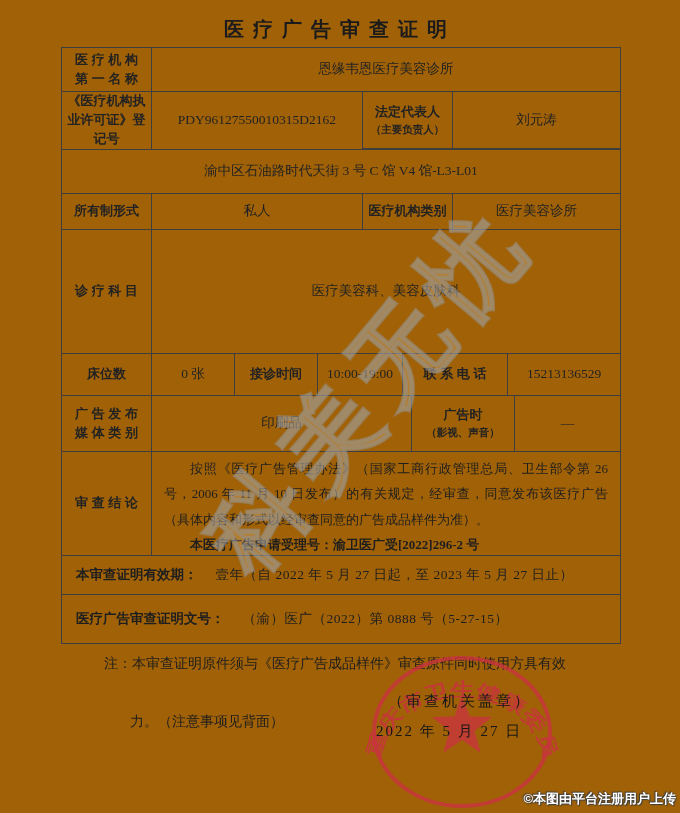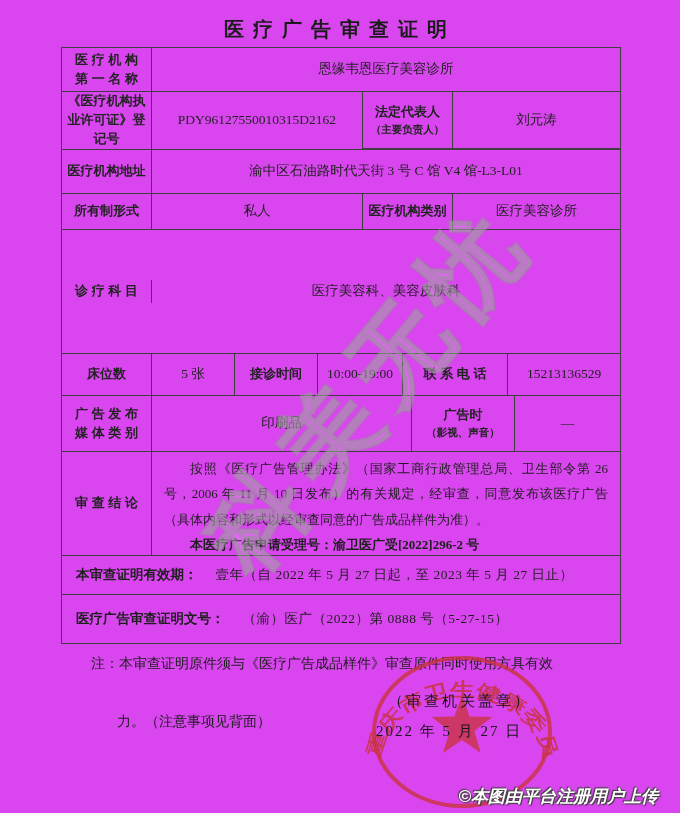--- a/index.html
+++ b/index.html
@@ -1,38 +1,38 @@
 <!DOCTYPE html>
 <html><head>
 <meta charset="utf-8">
 <style>
   * { margin:0; padding:0; box-sizing:border-box; }
   html,body { width:680px; height:813px; }
   body { font-family:"Liberation Serif","DejaVu Serif",serif; background:#ffffff; color:#1e1e1e; position:relative; overflow:hidden; }
-  .page { position:absolute; inset:0; background:#d946ef; }
+  .page { position:absolute; inset:0; background:#a16207; }
 
   .title { position:absolute; top:16px; left:0; width:680px; text-align:center;
            font-family:"Liberation Sans","DejaVu Sans",sans-serif; font-weight:700;
            font-size:20px; letter-spacing:9px; color:#1b1b1b; }
 
   .tbl { position:absolute; left:61px; top:47px; width:560px; border:1.5px solid #3e3e3e; background:transparent; }
   .row { display:flex; border-bottom:1.4px solid #3e3e3e; align-items:stretch; }
   .row:last-child { border-bottom:none; }
   .c { border-right:1.4px solid #3e3e3e; display:flex; flex-direction:column; align-items:center; justify-content:center; text-align:center; padding:2px 4px; }
   .c:last-child { border-right:none; }
   .lab { font-family:"Liberation Sans","DejaVu Sans",sans-serif; font-weight:600; font-size:13px; color:#222; line-height:1.45; }
   .val { font-size:13.5px; color:#222; line-height:1.5; }
   .w90 { width:90px; flex:none; }
   .grow { flex:1; }
 
   .r1 { height:44px; }
   .r2 { height:58px;justify-content:space-between; }
   .r3 { height:44px; }
   .r4 { height:36px; }
-  .r5 { height:124px;align-items:center; }
+  .r5 { height:124px; }
   .r6 { height:42px; }
   .r7 { height:56px; }
   .r8 { height:104px; }
   .r9 { height:39px; }
   .r10 { height:48px; }
 
   .r2right { width:257px; flex:none; display:flex; flex-direction:row; }
   .r2sub { display:flex; flex:1; }
   .r2sub.first { border-bottom:1.4px solid #3e3e3e; }
   .r2sub .c { height:100%; }
@@ -48,38 +48,38 @@
 
   .conclusion-body { display:block; text-align:left; padding:4px 12px 4px 12px; }
   .conclusion-body p { font-size:13px; line-height:1.95; text-align:justify; }
   .indent { text-indent:2em; }
   .bold { font-weight:700; }
 
   .fullcell { flex:1; flex-direction:row; justify-content:flex-start; padding-left:14px; gap:18px; }
   .fullcell .flab { font-family:"Liberation Sans","DejaVu Sans",sans-serif; font-weight:700; font-size:13.5px; }
   .fullcell .fval { font-size:13.5px; letter-spacing:0.5px; }
 
-  .note { position:absolute; left:91px; top:652px; width:480px; font-size:14px; line-height:1.7; color:#1d1d1d; }
+  .note { position:absolute; left:104px; top:652px; width:480px; font-size:14px; line-height:1.7; color:#1d1d1d; }
   .note .l2 { padding-left:26px;margin-top:34px; }
 
   .seal-wrap { position:absolute; left:364px; top:652px; width:196px; height:160px; pointer-events:none; }
   .seal-caption { position:absolute; left:388px; top:692px; font-size:15px; letter-spacing:3px; color:#171717; z-index:6; }
   .seal-date { position:absolute; left:376px; top:722px; font-size:15px; letter-spacing:2px; color:#171717; z-index:6; }
 
   .wm { position:absolute; left:140px; top:225px; width:460px; height:330px;
         display:flex; align-items:center; justify-content:center;
         transform:rotate(-50deg); z-index:5; pointer-events:none;
         font-family:"Liberation Sans","DejaVu Sans",sans-serif; font-weight:700;
         font-size:96px; letter-spacing:14px;
         color:rgba(255,255,255,0.18);
         -webkit-text-stroke:2.5px rgba(145,145,145,0.55); }
 
-  .credit { position:absolute; right:22px; bottom:5px; z-index:7;
-            font-family:"Liberation Sans","DejaVu Sans",sans-serif; font-weight:700; font-size:17px;
-            color:#fff; text-shadow:0 0 2px #4a4a4a, 1px 1px 1px #3a3a3a, -1px -1px 1px #3a3a3a;font-style:italic; }
+  .credit { position:absolute; right:4px; bottom:5px; z-index:7;
+            font-family:"Liberation Sans","DejaVu Sans",sans-serif; font-weight:700; font-size:13px;
+            color:#fff; text-shadow:0 0 2px #4a4a4a, 1px 1px 1px #3a3a3a, -1px -1px 1px #3a3a3a; }
 </style>
 </head>
 <body>
 
 <div class="page">
 
   <div class="title">医疗广告审查证明</div>
 
   <div class="tbl">
 
@@ -103,39 +103,38 @@
           <div class="c w90 lab">
             <span>法定代表人</span>
             <span class="small">（主要负责人）</span>
           </div>
           <div class="c w167 val">刘元涛</div>
         </div>
       </div>
     </div>
 
     <div class="row r3">
-      <div class="c w90 lab">医疗机构地址</div>
       <div class="c grow val">渝中区石油路时代天街 3 号 C 馆 V4 馆-L3-L01</div>
     </div>
 
     <div class="row r4">
       <div class="c w90 lab">所有制形式</div>
       <div class="c w211 val">私人</div>
       <div class="c w90 lab">医疗机构类别</div>
       <div class="c grow val">医疗美容诊所</div>
     </div>
 
     <div class="row r5">
       <div class="c w90 lab">诊 疗 科 目</div>
       <div class="c grow val">医疗美容科、美容皮肤科</div>
     </div>
 
     <div class="row r6">
       <div class="c w90 lab">床位数</div>
-      <div class="c w83 val">5 张</div>
+      <div class="c w83 val">0 张</div>
       <div class="c w83 lab">接诊时间</div>
       <div class="c w85 val">10:00-19:00</div>
       <div class="c w105 lab">联 系 电 话</div>
       <div class="c grow val">15213136529</div>
     </div>
 
     <div class="row r7">
       <div class="c w90 lab">
         <span>广 告 发 布</span>
         <span>媒 体 类 别</span>

